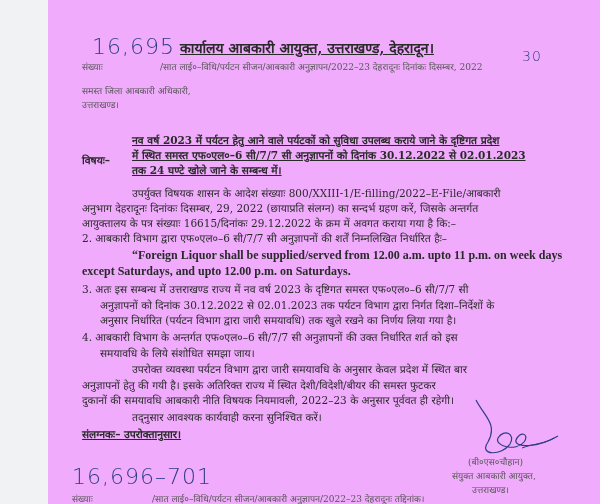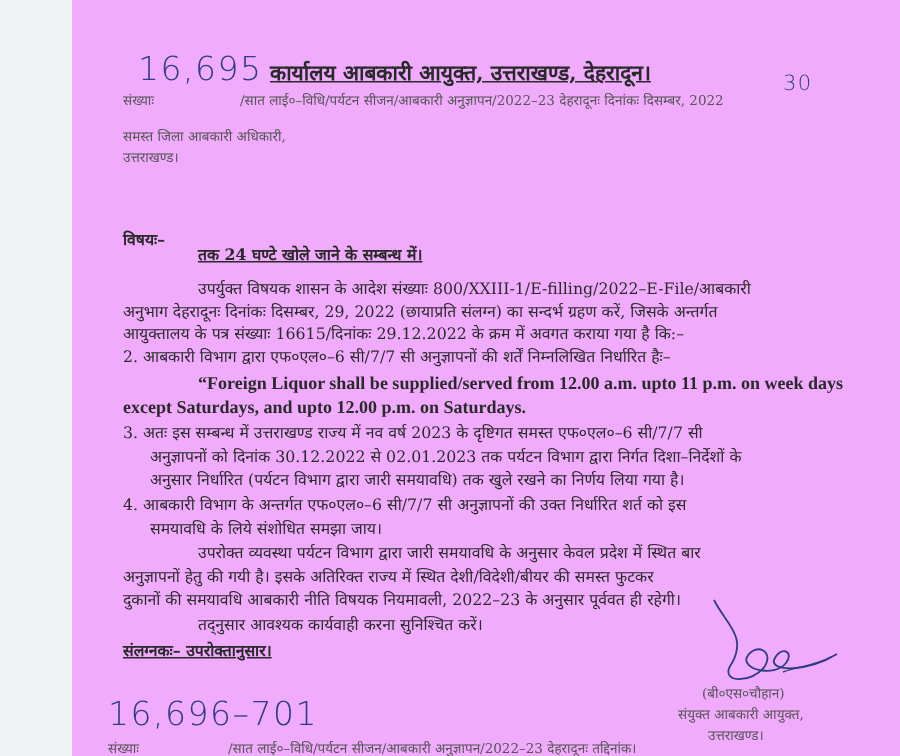--- a/index.html
+++ b/index.html
@@ -30,20 +30,22 @@
   <div class="abs ul b" style="left:132px;top:38px;font-size:14px;">कार्यालय आबकारी आयुक्त, उत्तराखण्ड, देहरादून।</div>
   <div class="abs hw" style="left:474px;top:48px;font-size:14px;text-align:right;">30</div>
 
   <div class="abs sm" style="left:34px;top:60px;">संख्याः</div>
   <div class="abs sm" style="left:112px;top:60px;">/सात लाई०–विधि/पर्यटन सीजन/आबकारी अनुज्ञापन/2022–23 देहरादूनः दिनांकः दिसम्बर, 2022</div>
 
   <div class="abs sm" style="left:34px;top:84px;">समस्त जिला आबकारी अधिकारी,</div>
   <div class="abs sm" style="left:34px;top:98px;">उत्तराखण्ड।</div>
 
   <div class="abs txt b" style="left:34px;top:133px;margin-top:20px;">विषयः–</div>
+  <div class="abs txt b ul" style="left:84px;top:133px;">नव वर्ष 2023 में पर्यटन हेतु आने वाले पर्यटकों को सुविधा उपलब्ध कराये जाने के दृष्टिगत प्रदेश</div>
+  <div class="abs txt b ul" style="left:84px;top:148px;">में स्थित समस्त एफ०एल०–6 सी/7/7 सी अनुज्ञापनों को दिनांक 30.12.2022 से 02.01.2023</div>
   <div class="abs txt b ul" style="left:84px;top:163px;text-align:right;">तक 24 घण्टे खोले जाने के सम्बन्ध में।</div>
 
   <div class="abs txt" style="left:84px;top:186px;">उपर्युक्त विषयक शासन के आदेश संख्याः 800/XXIII-1/E-filling/2022–E-File/आबकारी</div>
   <div class="abs txt" style="left:34px;top:201px;">अनुभाग देहरादूनः दिनांकः दिसम्बर, 29, 2022 (छायाप्रति संलग्न) का सन्दर्भ ग्रहण करें, जिसके अन्तर्गत</div>
   <div class="abs txt" style="left:34px;top:216px;">आयुक्तालय के पत्र संख्याः 16615/दिनांकः 29.12.2022 के क्रम में अवगत कराया गया है कि:–</div>
 
   <div class="abs txt" style="left:34px;top:231px;">2.  आबकारी विभाग द्वारा एफ०एल०–6 सी/7/7 सी अनुज्ञापनों की शर्तें निम्नलिखित निर्धारित हैः–</div>
   <div class="abs en b" style="left:84px;top:248px;">“Foreign Liquor shall be supplied/served from 12.00 a.m. upto 11 p.m. on week days</div>
   <div class="abs en b" style="left:34px;top:264px;">except Saturdays, and upto 12.00 p.m. on Saturdays.</div>
 

